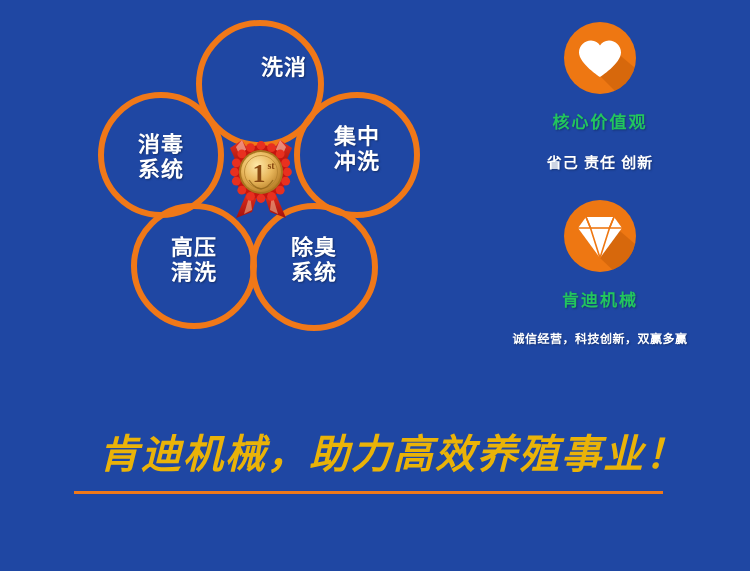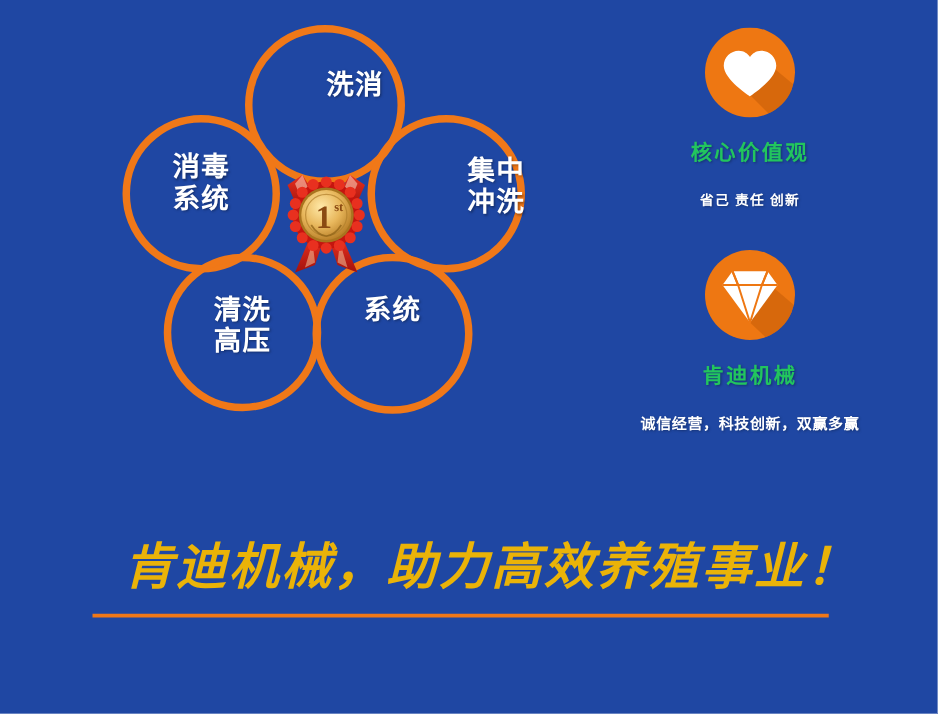--- a/index.html
+++ b/index.html
@@ -51,22 +51,22 @@
   .venn-label span { display: block; }
 
   
   #c-top    { left: 196px; top: 20px;  width: 128px; height: 128px; }
   #c-left   { left: 98px;  top: 92px;  width: 126px; height: 126px; }
   #c-right  { left: 294px; top: 92px;  width: 126px; height: 126px; }
   #c-bleft  { left: 131px; top: 203px; width: 126px; height: 126px; }
   #c-bright { left: 250px; top: 203px; width: 128px; height: 128px; }
 
   #l-top    { left: 196px; top: 56px;  width: 112px; padding-left: 32px; }
-  #l-left   { left: 98px;  top: 122px; width: 126px; }
-  #l-right  { left: 294px; top: 125px; width: 126px; padding-left: 40px; }
+  #l-left   { left: 98px;  top: 133px; width: 126px; }
+  #l-right  { left: 294px; top: 125px; width: 126px; }
   #l-bleft  { left: 131px; top: 236px; width: 126px; }
   #l-bright { left: 250px; top: 236px; width: 128px; }
 
   
   #medal {
     position: absolute;
     left: 222px;
     top: 124px;
     width: 78px;
     height: 100px;
@@ -94,21 +94,21 @@
     margin-top: 14px;
     color: #22c55e;
     font-size: 17px;
     font-weight: bold;
     letter-spacing: 2px;
     text-shadow: 1px 1px 2px rgba(0,0,0,0.3);
   }
   .block-sub {
     margin-top: 18px;
     color: #FFFFFF;
-    font-size: 11px;
+    font-size: 15px;
     font-weight: bold;
     letter-spacing: 1px;
     text-shadow: 1px 1px 2px rgba(0,0,0,0.3);
   }
   #block-mission .block-sub { font-size: 12px; letter-spacing: 0.5px; }
 
   
   #slogan-wrap {
     position: absolute;
     left: 0;
@@ -157,25 +157,26 @@
       <span>消毒</span>
       <span>系统</span>
     </div>
 
     <div class="venn-label" id="l-right">
       <span>集中</span>
       <span>冲洗</span>
     </div>
 
     <div class="venn-label" id="l-bleft">
+      <span>高压</span>
       <span>清洗</span>
-      <span>高压</span>
     </div>
 
     <div class="venn-label" id="l-bright">
+      <span>除臭</span>
       <span>系统</span>
     </div>
 
     <div id="medal">
       <svg width="78" height="100" viewBox="0 0 78 100" xmlns="http://www.w3.org/2000/svg">
         <defs>
           <radialGradient id="goldg" cx="40%" cy="34%" r="70%">
             <stop offset="0%" stop-color="#FFE9A8"></stop>
             <stop offset="55%" stop-color="#E8B75C"></stop>
             <stop offset="100%" stop-color="#B67C25"></stop>

